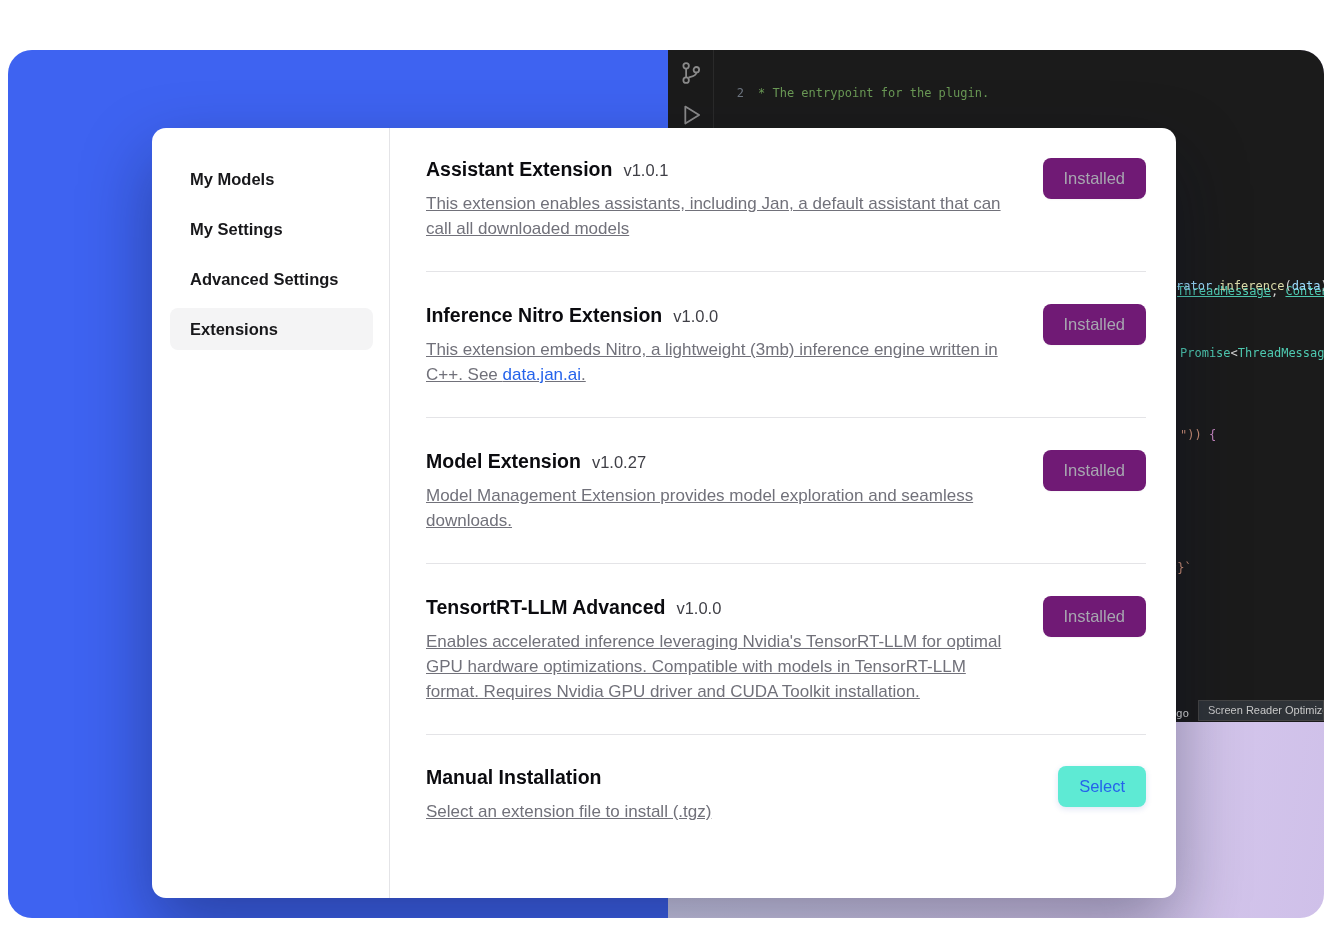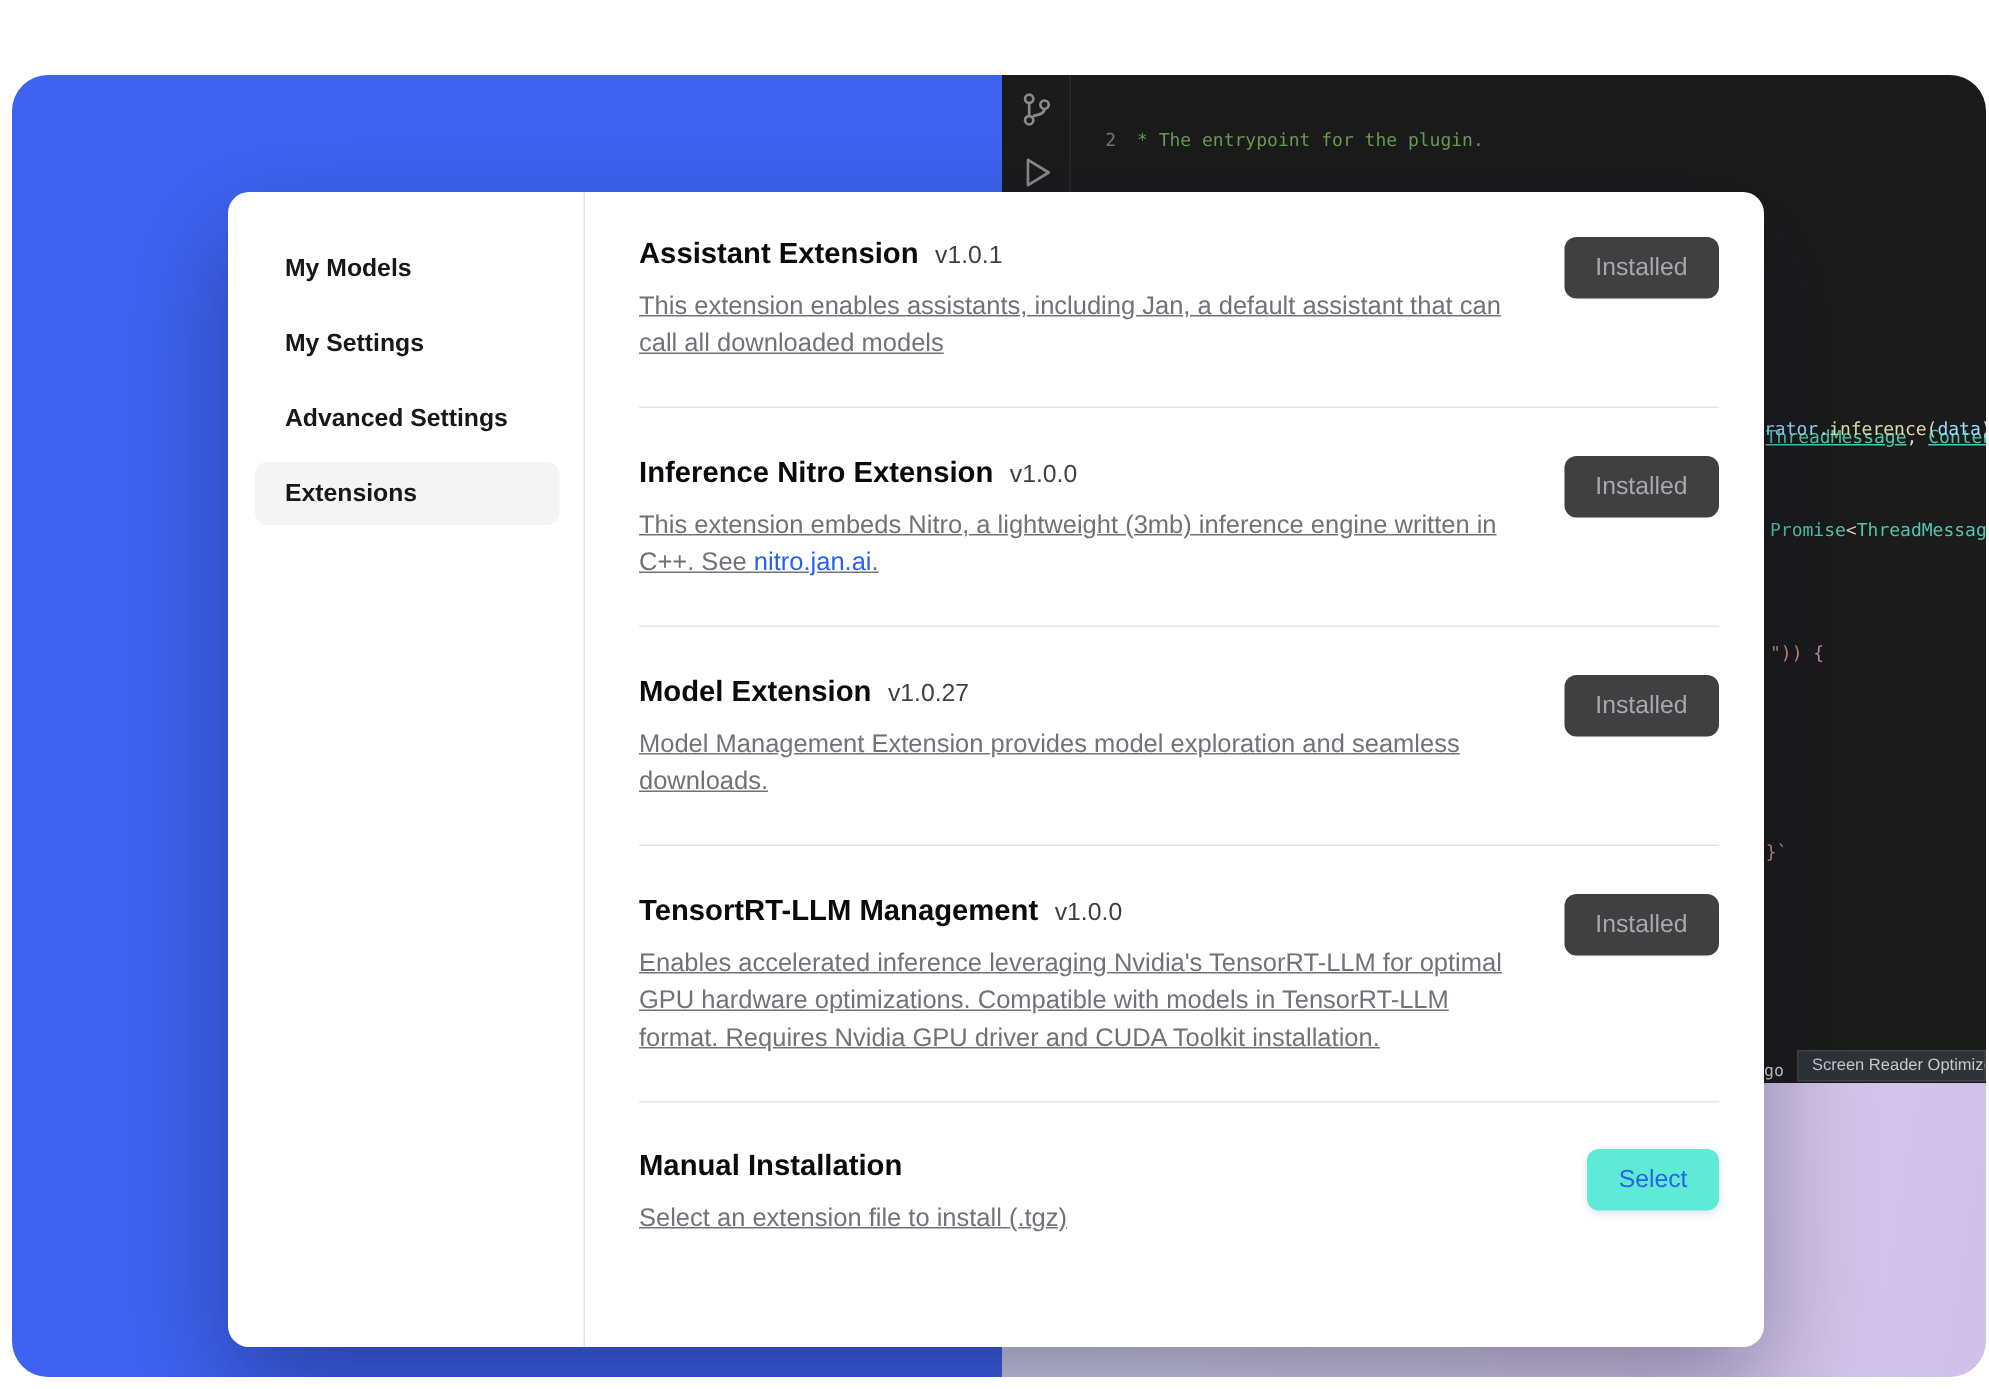--- a/index.html
+++ b/index.html
@@ -53,21 +53,21 @@
   .ext-row.first { padding-top: 0; }
   .ext-row.last { border-bottom: none; padding-top: 31px; padding-bottom: 24px; }
   .ext-head { display: flex; align-items: baseline; gap: 11px; margin-bottom: 10px; }
   .ext-title { font-size: 19.5px; font-weight: 700; color: #0b0b0f; }
   .ext-version { font-size: 16.5px; font-weight: 400; color: #3f3f46; }
   .ext-desc { max-width: 585px; font-size: 17px; line-height: 25px; color: #71717a; text-decoration: underline; }
   .ext-desc a { color: #2563eb; text-decoration: none; cursor: pointer; }
 
   .btn { border: 0; border-radius: 8px; font-family: "Liberation Sans", sans-serif; font-size: 16.5px;
     padding: 11px 21px; cursor: pointer; white-space: nowrap; }
-  .btn-installed { background: #404040; color: #a7a7b0; font-weight: 500; box-shadow: 0 1px 2px rgba(0,0,0,0.04); }
+  .btn-installed { background: #701a75; color: #a7a7b0; font-weight: 500; box-shadow: 0 1px 2px rgba(0,0,0,0.04); }
   .btn-select { background: #5eead4; color: #2563eb; font-weight: 400; box-shadow: 0 2px 6px rgba(30,64,175,0.14); }
 </style>
 </head>
 <body>
 
 <div class="stage">
   <div class="app">
 
     <div class="bg-gradient"></div>
 
@@ -128,40 +128,40 @@
           </div>
           <button class="btn btn-installed">Installed</button>
         </article>
 
         <article class="ext-row">
           <div class="ext-text">
             <div class="ext-head">
               <span class="ext-title">Inference Nitro Extension</span>
               <span class="ext-version">v1.0.0</span>
             </div>
-            <p class="ext-desc"><span>This extension embeds Nitro, a lightweight (3mb) inference engine written in C++. See </span><a>nitro.jan.ai</a><span>.</span></p>
+            <p class="ext-desc"><span>This extension embeds Nitro, a lightweight (3mb) inference engine written in C++. See </span><a>data.jan.ai</a><span>.</span></p>
           </div>
           <button class="btn btn-installed">Installed</button>
         </article>
 
         <article class="ext-row">
           <div class="ext-text">
             <div class="ext-head">
               <span class="ext-title">Model Extension</span>
               <span class="ext-version">v1.0.27</span>
             </div>
             <p class="ext-desc">Model Management Extension provides model exploration and seamless downloads.</p>
           </div>
           <button class="btn btn-installed">Installed</button>
         </article>
 
         <article class="ext-row">
           <div class="ext-text">
             <div class="ext-head">
-              <span class="ext-title">TensortRT-LLM Management</span>
+              <span class="ext-title">TensortRT-LLM Advanced</span>
               <span class="ext-version">v1.0.0</span>
             </div>
             <p class="ext-desc">Enables accelerated inference leveraging Nvidia's TensorRT-LLM for optimal GPU hardware optimizations. Compatible with models in TensorRT-LLM format. Requires Nvidia GPU driver and CUDA Toolkit installation.</p>
           </div>
           <button class="btn btn-installed">Installed</button>
         </article>
 
         <article class="ext-row last">
           <div class="ext-text">
             <div class="ext-head">

